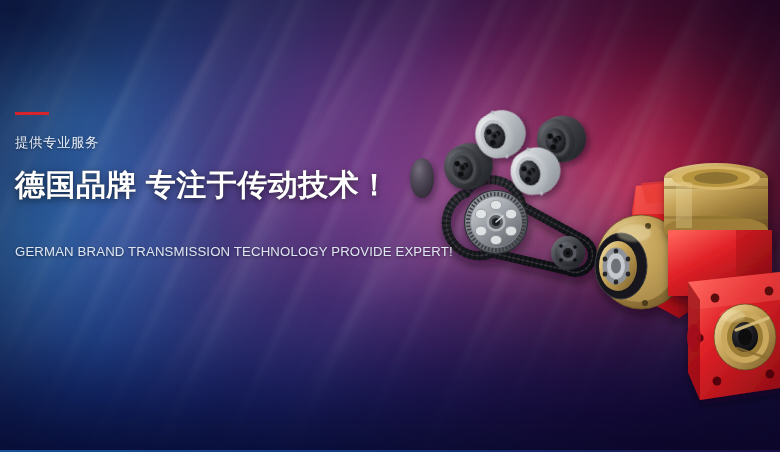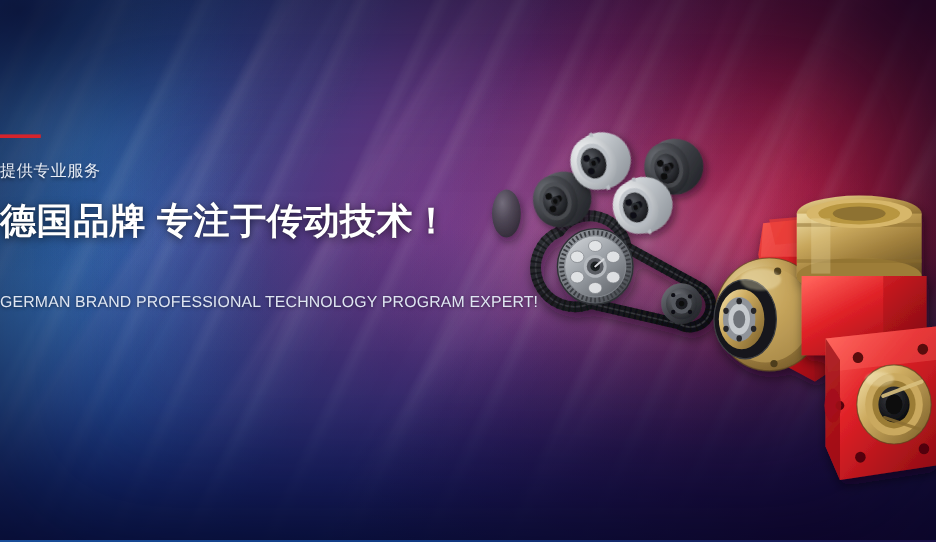--- a/index.html
+++ b/index.html
@@ -131,21 +131,21 @@
   .bg-bottom-line {
     position: absolute;
     left: 0; right: 0; bottom: 0;
     height: 2px;
     background: linear-gradient(to right, #1a4f9a 0%, #123b84 45%, #190f46 100%);
   }
 
   
   .text-block {
     position: absolute;
-    left: 0;
+    left: 15px;
     top: 112px;
     width: 420px;
   }
   .accent-rule {
     width: 34px;
     height: 3px;
     background: #d6242c;
     margin: 0 0 21px 0;
   }
   .subtitle-cn {
@@ -497,17 +497,17 @@
       <g opacity="0.85" filter="url(#fSoftShadow)">
         <ellipse cx="422" cy="178" rx="12" ry="20" fill="url(#gDarkFace)"></ellipse>
       </g>
     </svg>
   </div>
 
   <div class="text-block">
     <div class="accent-rule"></div>
     <div class="subtitle-cn">提供专业服务</div>
     <div class="headline-cn">德国品牌 专注于传动技术！</div>
-    <div class="eng-line">GERMAN BRAND PROFESSIONAL TECHNOLOGY PROGRAM EXPERT!</div>
+    <div class="eng-line">GERMAN BRAND TRANSMISSION TECHNOLOGY PROVIDE EXPERT!</div>
   </div>
 
   <div class="bg-bottom-line"></div>
 </div>
 
 </body></html>

